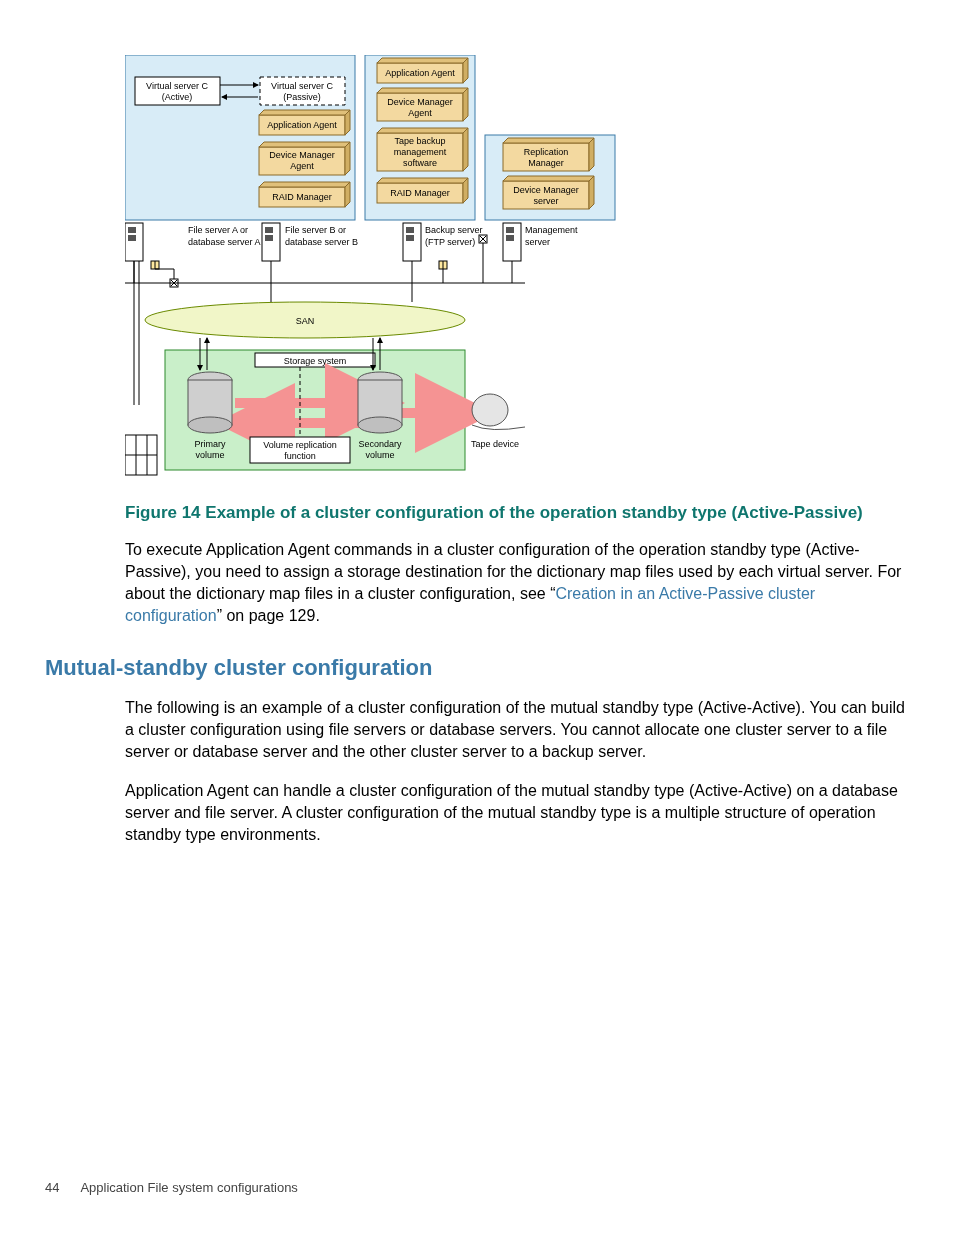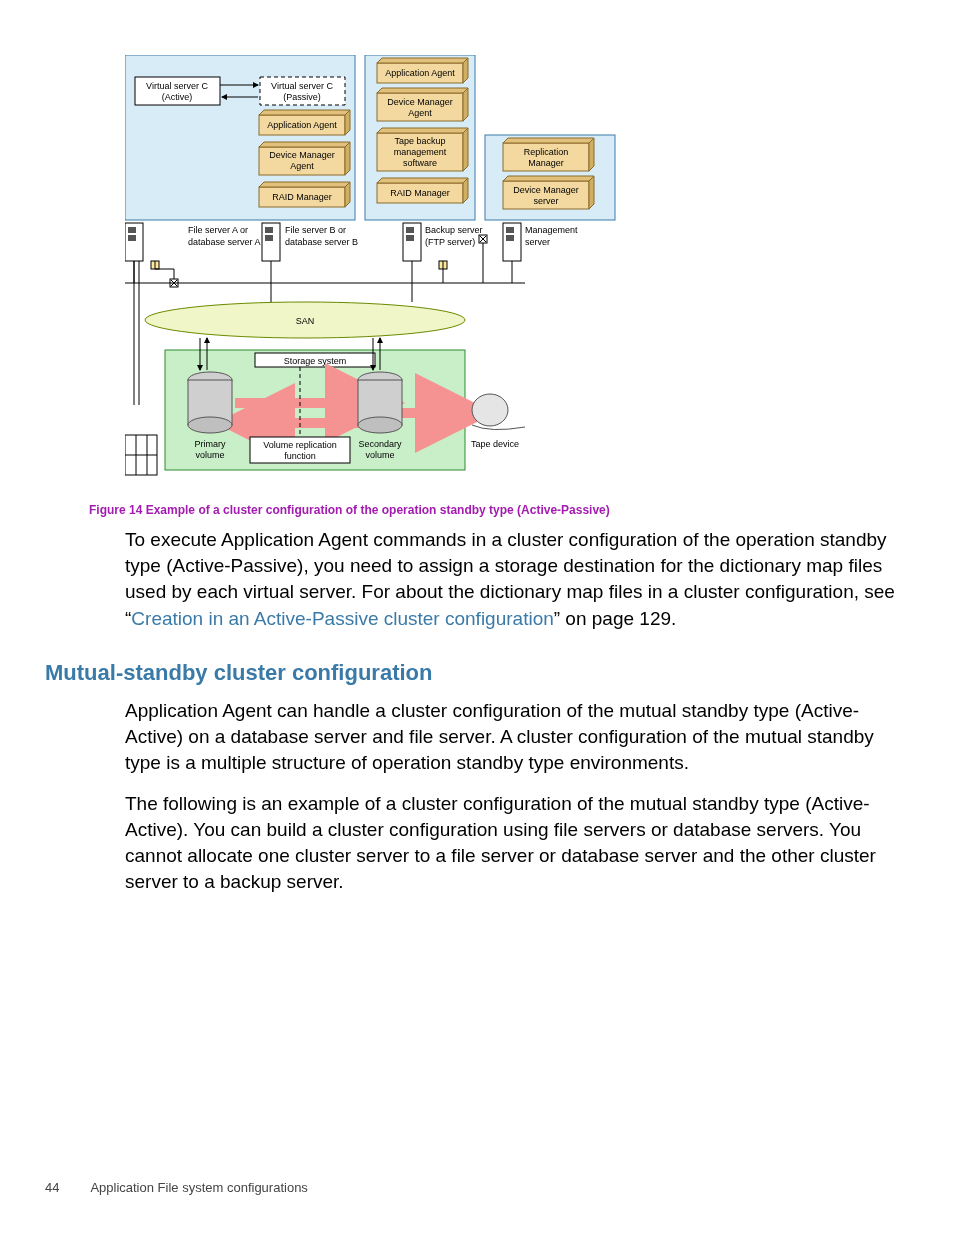--- a/index.html
+++ b/index.html
@@ -1,25 +1,25 @@
 <!DOCTYPE html>
 <html><head>
 <meta charset="utf-8">
 <style>
   html,body{margin:0;padding:0;background:#fff;font-family:Arial,Helvetica,sans-serif;color:#000}
   .page{width:954px;height:1235px;position:relative;margin:0 auto;background:#fff}
   .content{position:absolute;left:45px;top:55px;width:860px}
   .diagram-wrap{position:relative;width:520px;height:430px;margin-left:80px}
   svg{display:block}
-  .fig-caption{color:#a21caf;font-size:12px;font-weight:bold;margin:18px 0 10px 44px;width:780px}
-  .bodytext{font-size:19px;line-height:1.38;margin:4px 0 14px 80px;width:783px}
+  .fig-caption{color:#0f766e;font-size:17px;font-weight:bold;margin:18px 0 10px 80px;width:780px}
+  .bodytext{font-size:16px;line-height:1.38;margin:16px 0 14px 80px;width:783px}
   a.ref{color:#3a7aa8;text-decoration:none}
   .h2{color:#3a7aa8;font-size:22px;font-weight:bold;margin:28px 0 12px 0}
   .footer{position:absolute;left:45px;bottom:40px;font-size:13px;color:#444}
-  .footer .pg{margin-right:28px}
+  .footer .pg{margin-right:18px}
   
   .dt{font-family:Arial,Helvetica,sans-serif;font-size:9px;fill:#000;text-anchor:middle}
 </style>
 </head>
 <body>
 
 <div class="page">
 <div class="content">
 
 <div class="diagram-wrap">
@@ -222,22 +222,22 @@
 </div>
 
 <div class="fig-caption">Figure 14 Example of a cluster configuration of the operation standby type (Active-Passive)</div>
 
 <p class="bodytext">
   <span>To execute Application Agent commands in a cluster configuration of the operation standby type (Active-Passive), you need to assign a storage destination for the dictionary map files used by each virtual server. For about the dictionary map files in a cluster configuration, see “</span><a class="ref" href="#">Creation in an Active-Passive cluster configuration</a><span>” on page 129.</span>
 </p>
 
 <h2 class="h2">Mutual-standby cluster configuration</h2>
 
+<p class="bodytext">The following is an example of a cluster configuration of the mutual standby type (Active-Active). You can build a cluster configuration using file servers or database servers. You cannot allocate one cluster server to a file server or database server and the other cluster server to a backup server.</p>
 <p class="bodytext">Application Agent can handle a cluster configuration of the mutual standby type (Active-Active) on a database server and file server. A cluster configuration of the mutual standby type is a multiple structure of operation standby type environments.</p>
-<p class="bodytext">The following is an example of a cluster configuration of the mutual standby type (Active-Active). You can build a cluster configuration using file servers or database servers. You cannot allocate one cluster server to a file server or database server and the other cluster server to a backup server.</p>
 
 </div>
 
 <div class="footer">
   <span class="pg">44</span>
   <span>Application File system configurations</span>
 </div>
 </div>
 
 </body></html>

